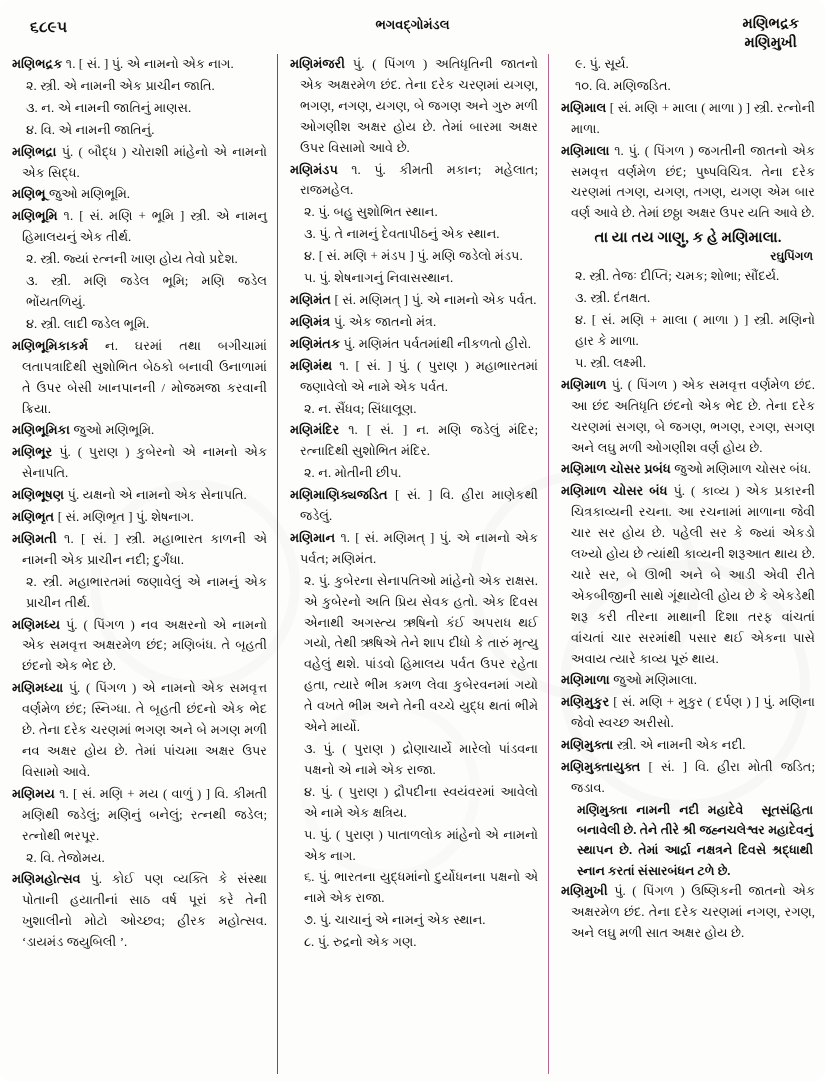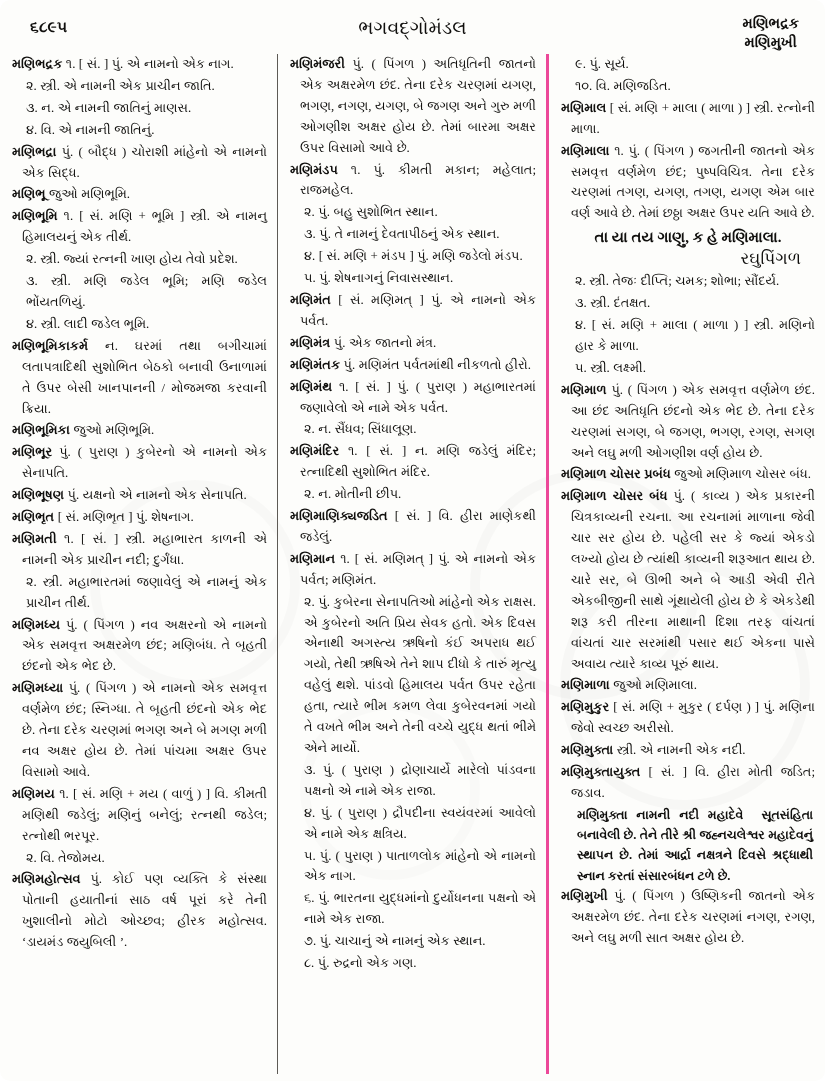--- a/index.html
+++ b/index.html
@@ -48,22 +48,22 @@
     top: 18px;
     font-size: 15.5px;
     font-weight: bold;
     letter-spacing: 0.2px;
   }
   .booktitle {
     position: absolute;
     left: 0; right: 0;
     top: 17px;
     text-align: center;
-    font-size: 19px;
-    font-weight: normal;
+    font-size: 13px;
+    font-weight: bold;
   }
   .running-heads {
     position: absolute;
     right: 26px;
     top: 14px;
     text-align: center;
     font-size: 14.5px;
     font-weight: bold;
     line-height: 1.32;
   }
@@ -79,21 +79,21 @@
     display: flex;
     justify-content: flex-end;
   }
   .col {
     box-sizing: border-box;
     padding: 0 10px 0 12px;
     width: 275px;
     position: relative;
   }
   .col-1 { width: 277px; }
-  .col-2 { width: 272px; border-left: 1px solid #5d5a55; border-right: 3px solid #ec4899; }
+  .col-2 { width: 272px; border-left: 1px solid #5d5a55; border-right: 1px solid #ec4899; }
   .col-3 { width: 276px; }
 
   .entry {
     font-size: 12.9px;
     line-height: 1.62;
     text-align: justify;
     text-justify: inter-word;
     margin: 0 0 1.0px 0;
     text-indent: 0;
     padding-left: 10px;
@@ -108,24 +108,24 @@
     font-weight: bold;
   }
   .quote {
     font-size: 15px;
     line-height: 1.6;
     text-align: center;
     margin: 1px 0 0 0;
     font-weight: bold;
   }
   .quote-src {
-    font-size: 17px;
+    font-size: 12px;
     text-align: right;
-    margin: 0 14px 2px 0;
-    font-weight: normal;
+    margin: 0 2px 2px 0;
+    font-weight: bold;
   }
   .cite-block {
     font-size: 12.5px;
     line-height: 1.62;
     text-align: justify;
     margin: 0 0 0 16px;
     padding-right: 2px;
     font-weight: bold;
   }
   .cite-block .src {

